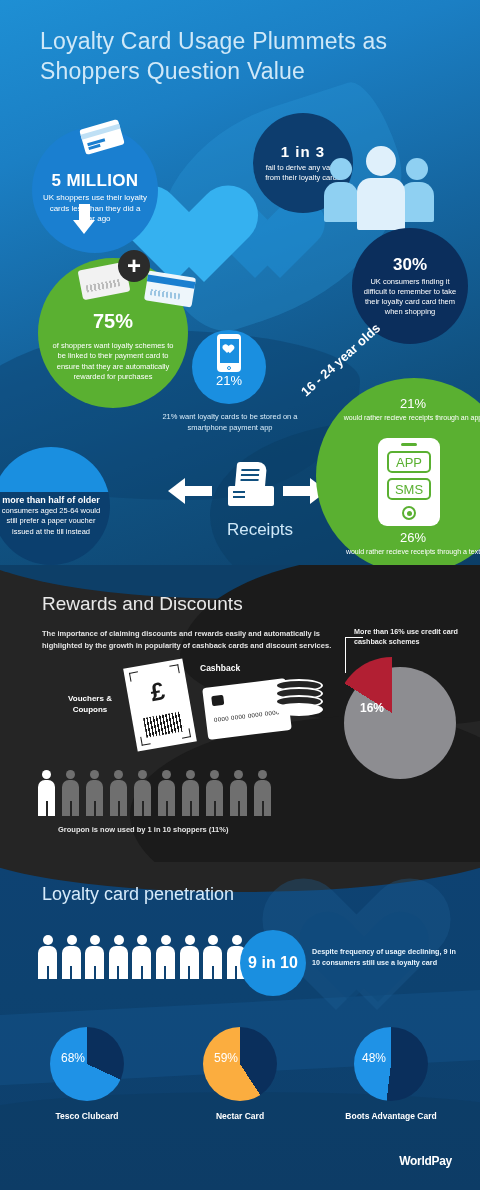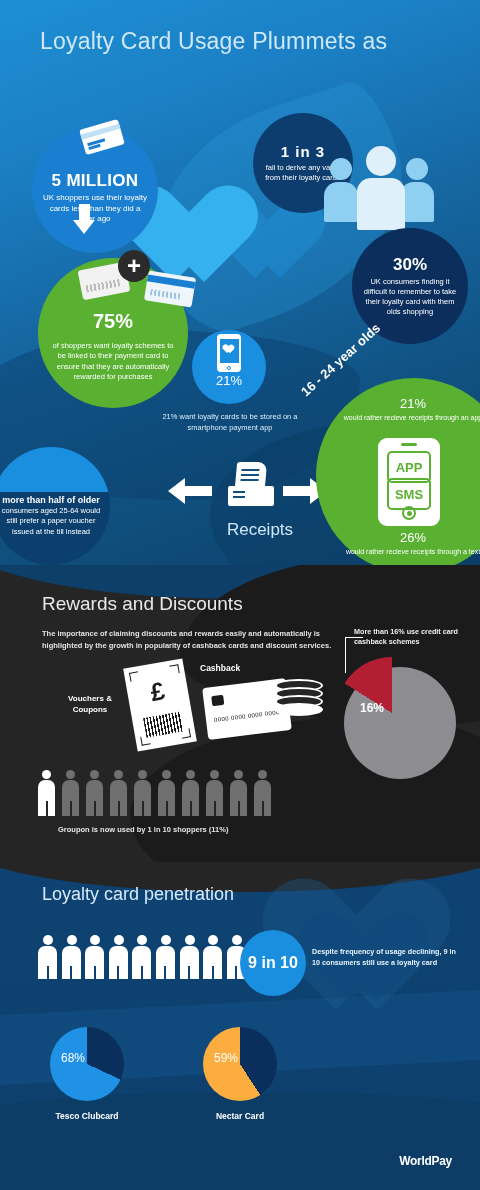--- a/index.html
+++ b/index.html
@@ -145,22 +145,22 @@
       color:#cfe8f8; font-size:17px; font-weight:300;}
 
   .c-green { position:absolute; left:316px; top:378px; width:196px; height:196px;
       border-radius:50%; background:#5ab031; color:#fff; text-align:center;}
   .g-21 { position:absolute; left:22px; top:18px; width:150px;}
   .g-21 .big{ font-size:13px;} .g-21 .sub{ font-size:7px; line-height:1.4; margin-top:2px;}
   .g-26 { position:absolute; left:22px; top:152px; width:150px;}
   .g-26 .big{ font-size:13px;} .g-26 .sub{ font-size:7px; line-height:1.4; margin-top:2px;}
   .bigphone{ position:absolute; left:62px; top:60px; width:62px; height:88px; background:#fff; border-radius:9px;}
   .bigphone .notch{position:absolute;left:23px;top:5px;width:16px;height:3px;background:#5ab031;border-radius:2px;}
-  .bigphone .bx{position:absolute;left:9px;width:44px;height:32px;border:2.5px solid #5ab031;border-radius:5px;
-     color:#5ab031;font-size:13px;font-weight:700;display:flex;align-items:center;justify-content:center;}
+  .bigphone .bx{position:absolute;left:9px;width:44px;height:22px;border:2.5px solid #5ab031;border-radius:5px;
+     color:#5ab031;font-size:13px;font-weight:400;display:flex;align-items:center;justify-content:center;}
   .bigphone .bx.b1{top:13px;} .bigphone .bx.b2{top:40px;}
   .bigphone .home{position:absolute;left:24px;top:68px;width:14px;height:14px;border-radius:50%;
      border:2.5px solid #5ab031;}
   .bigphone .home::after{content:"";position:absolute;left:3px;top:3px;width:5px;height:5px;border-radius:50%;
      background:#5ab031;}
   .age-lbl{ position:absolute; left:298px; top:388px; width:150px; color:#fff; font-size:13px;
      font-weight:700; transform:rotate(-42deg); transform-origin:0 0;}
 
   
   .dark {
@@ -295,20 +295,21 @@
 
   <div class="hero">
     <div class="hero-swoosh sw1"></div>
     <div class="hero-swoosh sw2"></div>
     <div class="hero-swoosh sw3"></div>
     <div class="bigheart2"></div>
     <div class="bigheart"></div>
 
     <div class="title">
       <div>Loyalty Card Usage Plummets as</div>
+      <div>Shoppers Question Value</div>
     </div>
 
     <div class="circ c-8m">
       <div class="card-icon">
           <i></i>
           <i></i>
           <i></i>
         </div>
       <div class="big">5 MILLION</div>
       <div class="sub">UK shoppers use their loyalty cards less than they did a year ago</div>
@@ -333,21 +334,21 @@
           <div class="bd"></div>
         </div>
       <div class="p3 p3b">
           <div class="hd"></div>
           <div class="bd"></div>
         </div>
     </div>
 
     <div class="circ c-30">
       <div class="big">30%</div>
-      <div class="sub">UK consumers finding it difficult to remember to take their loyalty card with them olds shopping</div>
+      <div class="sub">UK consumers finding it difficult to remember to take their loyalty card card them when shopping</div>
     </div>
 
     <div class="circ c-75">
       <div class="minicard mc1"></div>
       <div class="minicard mc2"></div>
       <div class="plus-badge">+</div>
       <div class="big">75%</div>
       <div class="sub">of shoppers want loyalty schemes to be linked to their payment card to ensure that they are automatically rewarded for purchases</div>
     </div>
 
@@ -553,17 +554,23 @@
           <span class="pct">68%</span>
         </div>
         <div class="nm">Tesco Clubcard</div>
       </div>
       <div class="pieitem pi2">
         <div class="disc">
           <span class="pct">59%</span>
         </div>
         <div class="nm">Nectar Card</div>
       </div>
+      <div class="pieitem pi3">
+        <div class="disc">
+          <span class="pct">48%</span>
+        </div>
+        <div class="nm">Boots Advantage Card</div>
+      </div>
     </div>
 
     <div class="wp-logo">WorldPay</div>
   </div>
 </div>
 
 </body></html>

